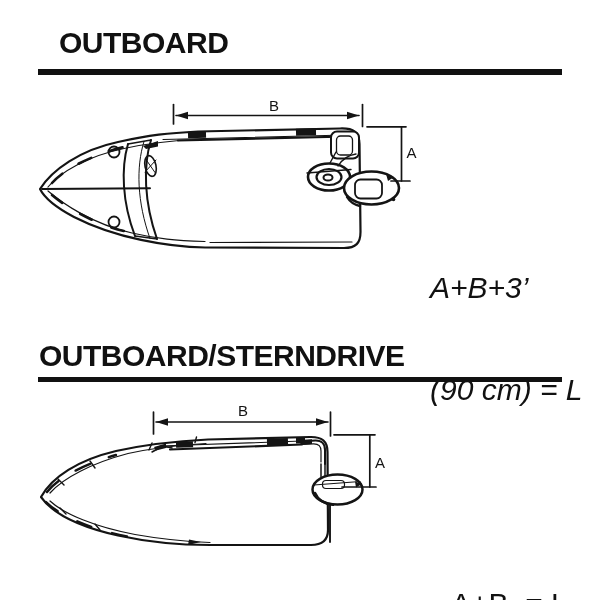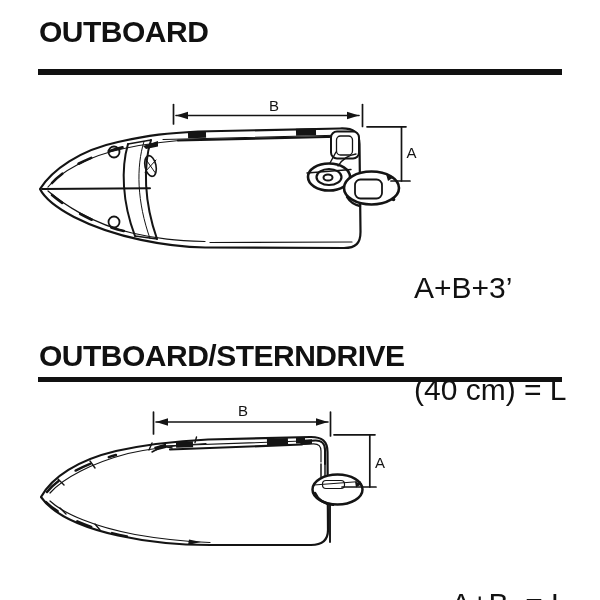--- a/index.html
+++ b/index.html
@@ -5,33 +5,33 @@
   html,body{margin:0;padding:0;background:#fff;}
   #stage{
     position:relative;width:600px;height:600px;background:#ffffff;
     font-family:"Liberation Sans", sans-serif;color:#141414;overflow:hidden;
   }
   .heading{
     position:absolute;left:39px;margin:0;
     font-size:30px;font-weight:bold;letter-spacing:-0.5px;color:#111;
     font-family:"Liberation Sans", sans-serif;white-space:nowrap;
   }
-  #heading-outboard{top:15px;}
+  #heading-outboard{top:26px;margin-left:20px;}
   #heading-inboard{top:339px;}
   .rule{
     position:absolute;left:38px;width:524px;height:5.5px;background:#111;
   }
   #rule-outboard{top:69px;}
   #rule-inboard{top:376.5px;}
   #diagram-svg{position:absolute;left:0;top:0;width:600px;height:600px;}
   .formula{
     position:absolute;font-size:30px;line-height:34px;color:#111;
     font-family:"Liberation Sans", sans-serif;white-space:pre;letter-spacing:0px;
   }
-  #formula-outboard{left:414px;top:203px;}
+  #formula-outboard{left:430px;top:203px;font-style:italic;}
   #formula-inboard{left:451px;top:519px;}
   svg text{
     font-family:"Liberation Sans", sans-serif;fill:#141414;
   }
   .dim-label{font-size:15px;}
 </style>
 </head>
 <body>
 
 <div id="stage">
@@ -155,19 +155,19 @@
     <g stroke-width="1.7">
       <path d="M334,434.8 L375,434.8"></path>
       <path d="M369.8,434.8 L369.8,487"></path>
       <path d="M342,487 L376,487"></path>
       <text class="dim-label" stroke="none" x="375" y="468">A</text>
     </g>
   </svg>
 
   <div class="formula" id="formula-outboard">
     <div>A+B+3’</div>
-    <div>(40 cm) = L</div>
+    <div>(90 cm) = L</div>
   </div>
   <div class="formula" id="formula-inboard">
     <div>A+B&nbsp; = L</div>
   </div>
 
 </div>
 
 </body></html>

